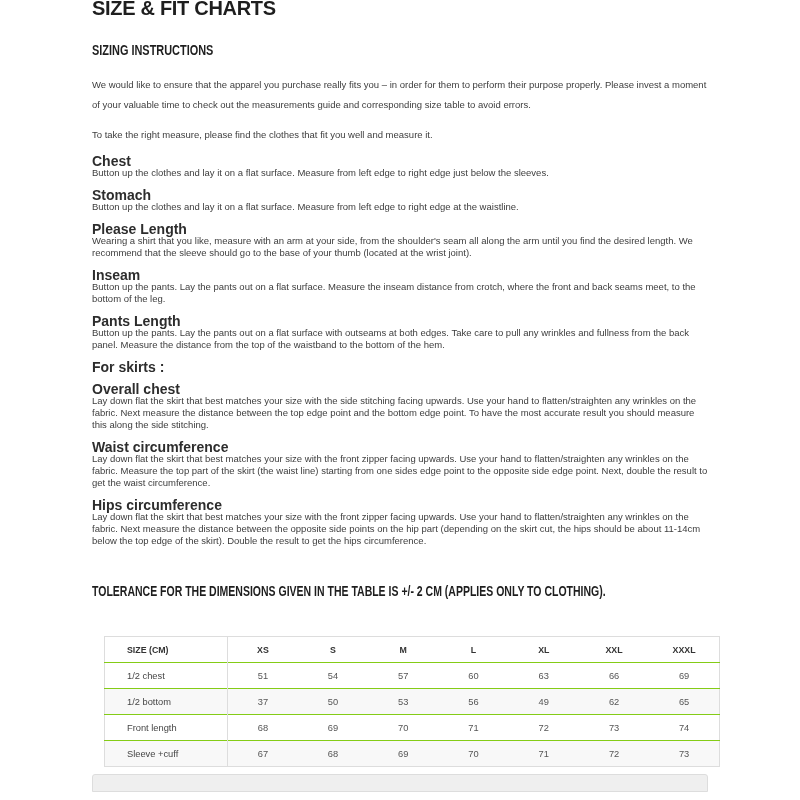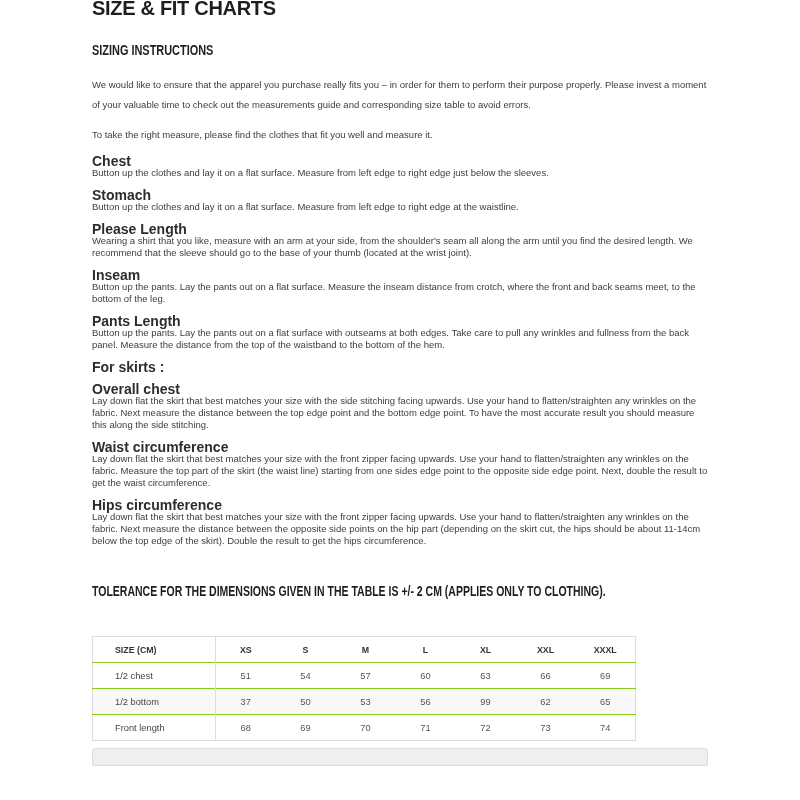--- a/index.html
+++ b/index.html
@@ -71,24 +71,25 @@
     font-weight: bold;
     color: #1e1e1e;
     margin: 36px 0 0 0;
     transform: scaleX(0.70);
     transform-origin: 0 50%;
     white-space: nowrap;
   }
   table.size-table {
     border-collapse: collapse;
     table-layout: fixed;
-    width: 544px;
+    width: 616px;
     margin-top: 37px;
     border: 1px solid #dddddd;
     border-radius: 2px;
+    margin-left: 12px;
   }
   table.size-table th,
   table.size-table td {
     height: 26px;
     box-sizing: border-box;
     padding: 0;
     text-align: center;
     vertical-align: middle;
   }
   table.size-table tbody tr th,
@@ -205,32 +206,42 @@
           <td>63</td>
           <td>66</td>
           <td>69</td>
         </tr>
         <tr>
           <th class="col-label">1/2 bottom</th>
           <td>37</td>
           <td>50</td>
           <td>53</td>
           <td>56</td>
-          <td>99</td>
+          <td>49</td>
           <td>62</td>
           <td>65</td>
         </tr>
         <tr>
           <th class="col-label">Front length</th>
           <td>68</td>
           <td>69</td>
           <td>70</td>
           <td>71</td>
           <td>72</td>
           <td>73</td>
           <td>74</td>
         </tr>
+        <tr>
+          <th class="col-label">Sleeve +cuff</th>
+          <td>67</td>
+          <td>68</td>
+          <td>69</td>
+          <td>70</td>
+          <td>71</td>
+          <td>72</td>
+          <td>73</td>
+        </tr>
       </tbody>
   </table>
 
   <div class="next-table-strip"></div>
 
 </div>
 
 </body></html>

